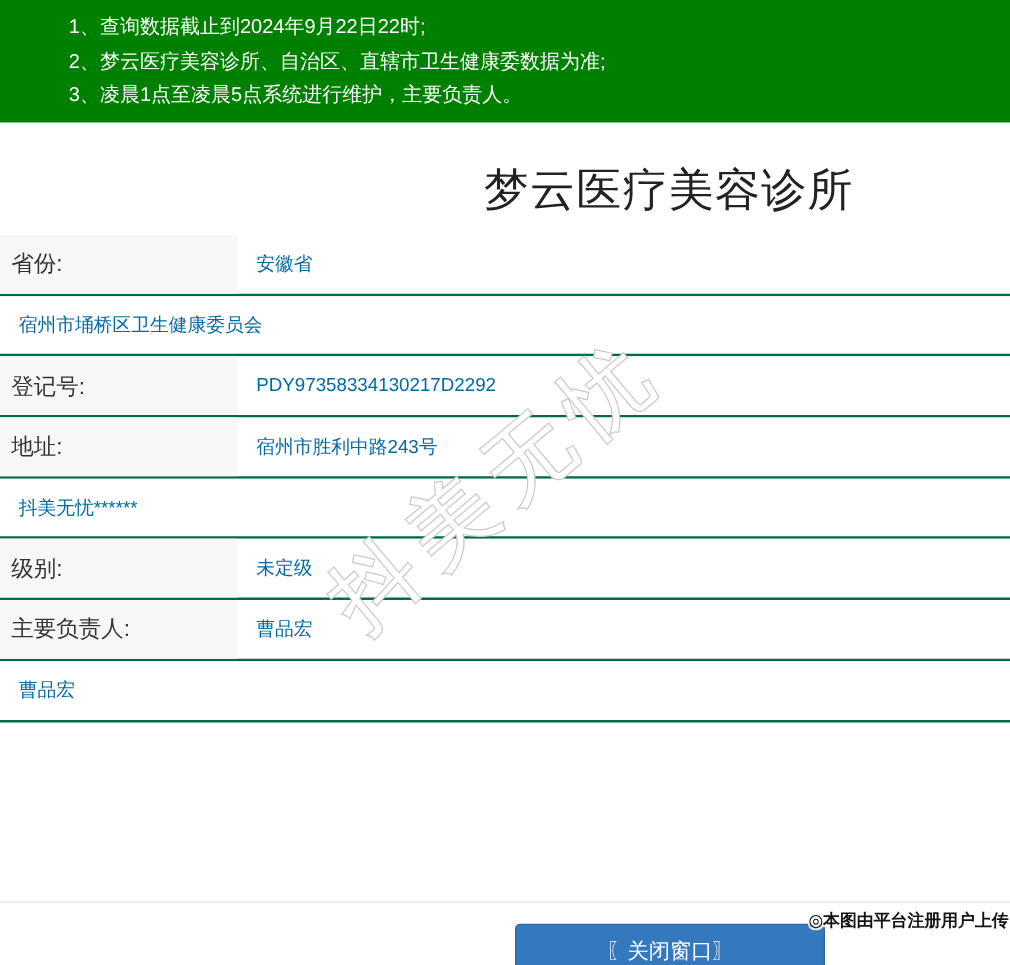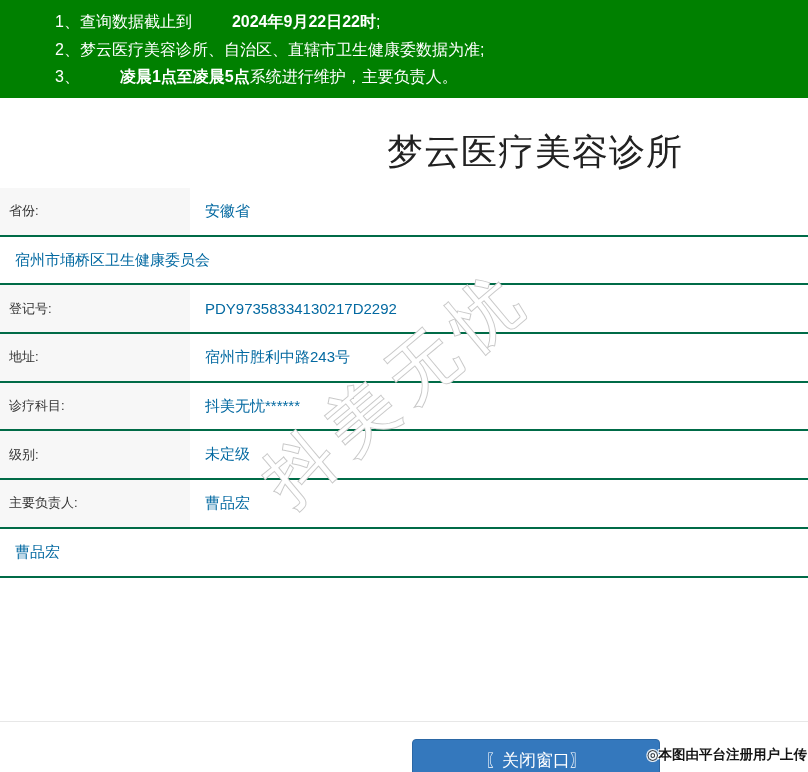--- a/index.html
+++ b/index.html
@@ -18,21 +18,21 @@
     top: 0; left: 0;
     width: 808px;
     height: 98px;
     background: #008000;
     box-sizing: border-box;
     padding: 8px 0 0 55px;
     color: #ffffff;
     font-size: 16px;
   }
   .notice-line { line-height: 27.5px; white-space: nowrap; }
-  .notice-line b { font-weight: 700; padding-left: 40px; }
+  .notice-line b { font-weight: 400; }
 
   
   .title {
     position: absolute;
     top: 128px;
     left: 0;
     width: 1070px;            
     margin: 0;
     text-align: center;
     font-size: 36px;
@@ -54,21 +54,21 @@
     border-bottom: 2px solid #006b47;
     background: #ffffff;
   }
   .cell-label {
     width: 190px;
     box-sizing: border-box;
     background: #f7f7f7;
     display: flex;
     align-items: center;
     padding-left: 9px;
-    font-size: 13px;
+    font-size: 18px;
     color: #333333;
   }
   .cell-value {
     flex: 1;
     display: flex;
     align-items: center;
     padding-left: 15px;
     font-size: 15px;
     color: #0369a1;
   }
@@ -108,21 +108,21 @@
     border: 1px solid #2b67a5;
     border-radius: 4px;
     color: #ffffff;
     font-size: 17px;
     font-family: "Liberation Sans", "DejaVu Sans", sans-serif;
     cursor: pointer;
     z-index: 6;
   }
   .upload-credit {
     position: absolute;
-    top: 746px;
+    top: 728px;
     right: 1px;
     font-size: 13.5px;
     font-weight: 700;
     color: #141414;
     letter-spacing: 0px;
     text-shadow:
       -1px -1px 0 #ffffff, 1px -1px 0 #ffffff,
       -1px  1px 0 #ffffff, 1px  1px 0 #ffffff,
        0 0 2px #ffffff;
     z-index: 7;
@@ -152,21 +152,20 @@
     </div>
     <div class="row">
       <div class="cell-label">登记号:</div>
       <div class="cell-value">PDY97358334130217D2292</div>
     </div>
     <div class="row">
       <div class="cell-label">地址:</div>
       <div class="cell-value">宿州市胜利中路243号</div>
     </div>
     <div class="row">
-      <div class="cell-label">诊疗科目:</div>
       <div class="cell-value">抖美无忧******</div>
     </div>
     <div class="row">
       <div class="cell-label">级别:</div>
       <div class="cell-value">未定级</div>
     </div>
     <div class="row">
       <div class="cell-label">主要负责人:</div>
       <div class="cell-value">曹品宏</div>
     </div>

